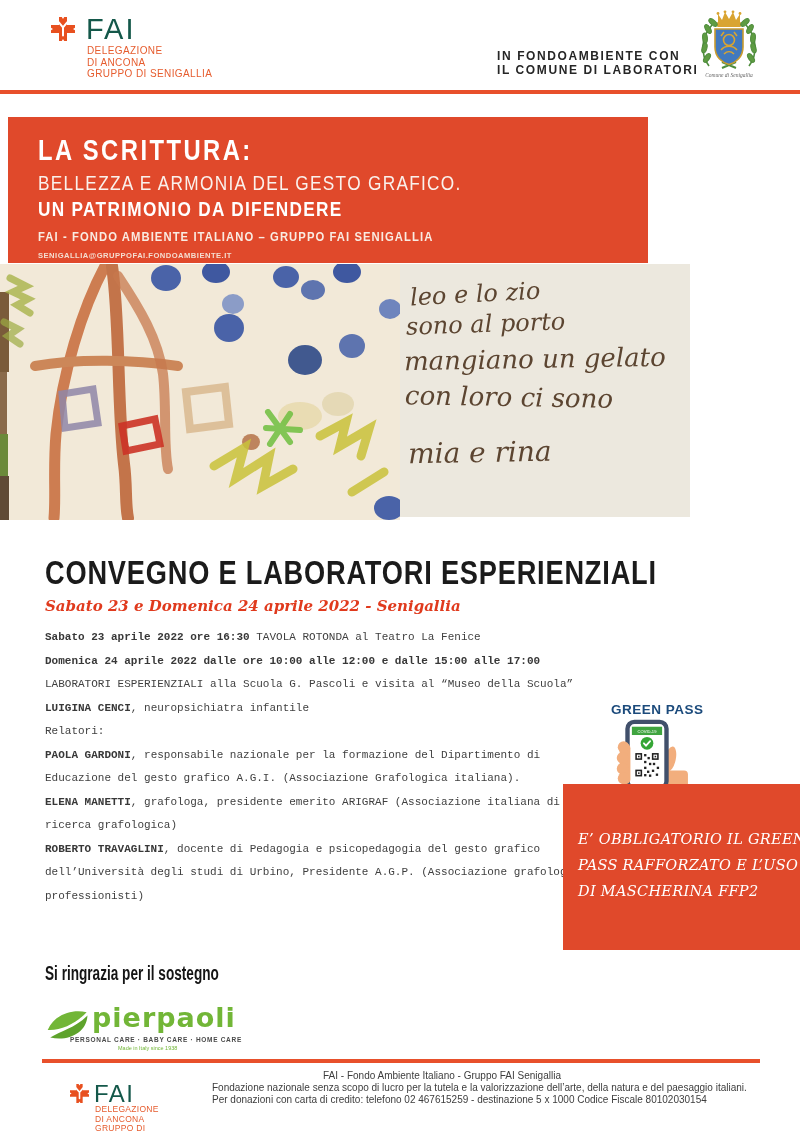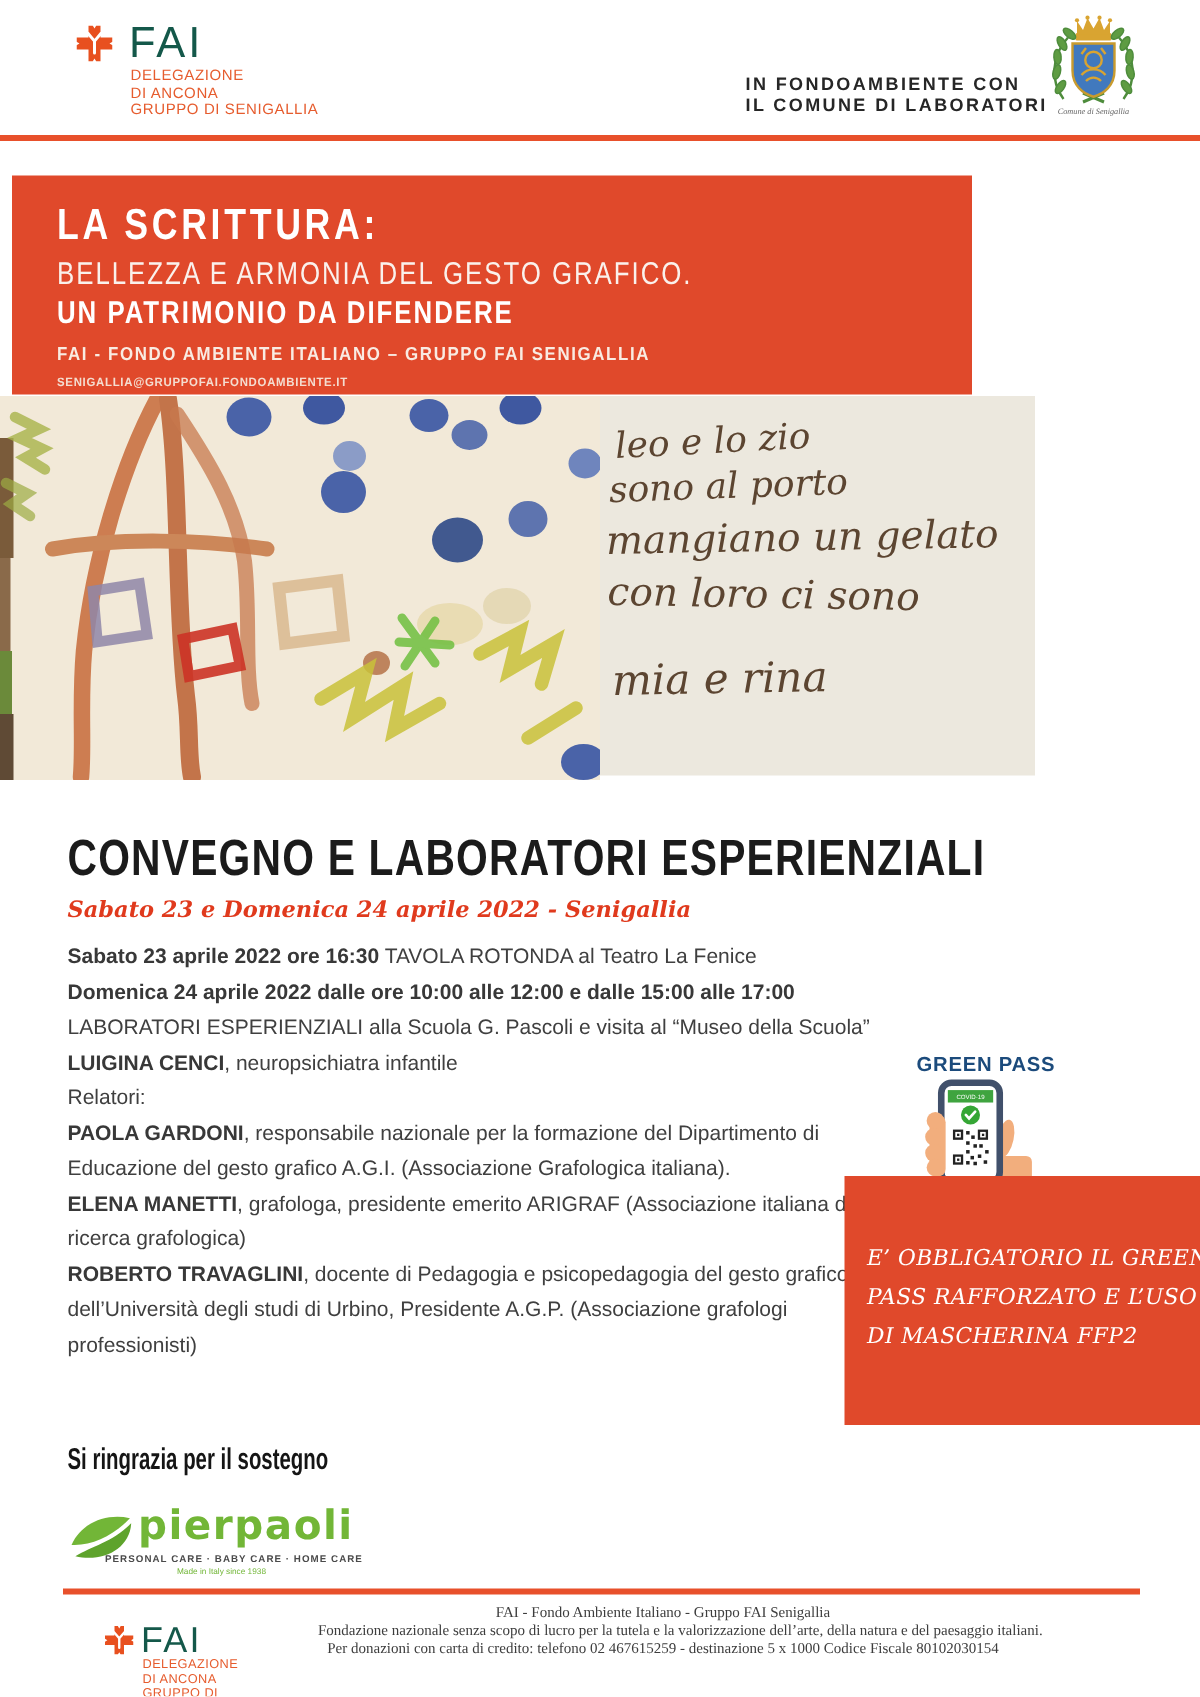--- a/index.html
+++ b/index.html
@@ -23,41 +23,41 @@
   .banner-org{color:#f9ebe2;font-weight:bold;font-size:12.5px;letter-spacing:1.2px;transform:scaleX(0.9);}
   .banner-email{color:#f4ddd0;font-weight:bold;font-size:8px;letter-spacing:0.5px;transform:scaleX(0.95);}
 
   
   .handwriting{background:#ece8de;}
   .hw-line{position:absolute;font-family:"DejaVu Serif",serif;font-style:italic;color:#5c4531;white-space:nowrap;}
 
   
   .heading{color:#1b1b1b;font-weight:bold;font-size:34px;letter-spacing:1px;transform:scaleX(0.8);}
   .date-line{font-family:"DejaVu Serif",serif;font-style:italic;font-weight:bold;font-size:15px;color:#e03a1d;}
-  .body{width:535px;font-family:Liberation Sans, sans-serif;font-size:14px;line-height:23.5px;color:#3f3f3f;}
+  .body{width:535px;font-family:Liberation Mono, monospace;font-size:11px;line-height:23.5px;color:#3f3f3f;}
   .body p{margin:0;}
   .body b{color:#383838;}
   .body .it{font-style:italic;}
 
   
   .gp-label{font-size:13.5px;font-weight:bold;letter-spacing:0.5px;color:#1c4b7c;}
   .notice{background:#e0492b;}
   .notice-line{font-family:"DejaVu Serif",serif;font-style:italic;font-size:14.5px;letter-spacing:0.3px;
                color:#ffffff;line-height:26px;white-space:nowrap;}
 
   
   .thanks{color:#151515;font-weight:bold;font-size:20px;transform:scaleX(0.68);}
   .pp-name{font-family:"DejaVu Sans",sans-serif;font-weight:bold;font-size:27px;letter-spacing:1px;color:#72b637;}
   .pp-tagline{font-size:6.5px;font-weight:bold;letter-spacing:0.7px;color:#4a4a4a;white-space:nowrap;}
   .pp-madein{font-size:5.5px;color:#72b637;white-space:nowrap;}
 
   
   .footer-fai-acr{font-size:24px;letter-spacing:1.5px;color:#14584a;}
   .footer-deleg{font-size:8.5px;line-height:9.5px;color:#e65c2e;letter-spacing:0.3px;}
-  .footer-text{width:460px;text-align:center;font-family:Liberation Serif, serif;
+  .footer-text{width:460px;text-align:center;font-family:Liberation Sans, sans-serif;
                font-size:10px;line-height:12px;color:#3d3d3d;}
   .footer-text div{white-space:nowrap;}
 </style>
 </head>
 <body>
 
 <div class="page">
 
   <div class="abs" style="left:51px;top:17px;width:24px;height:24px;">
     <svg width="24" height="24" viewBox="0 0 60 60">

